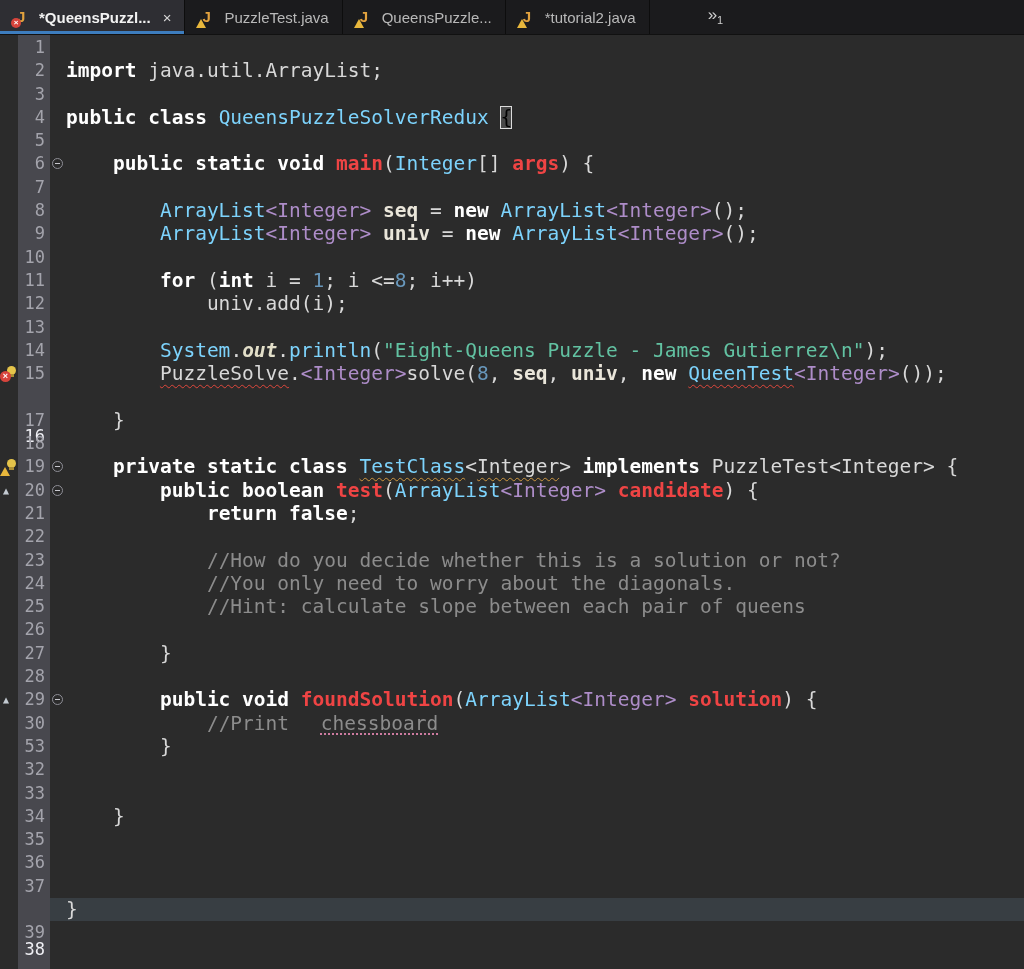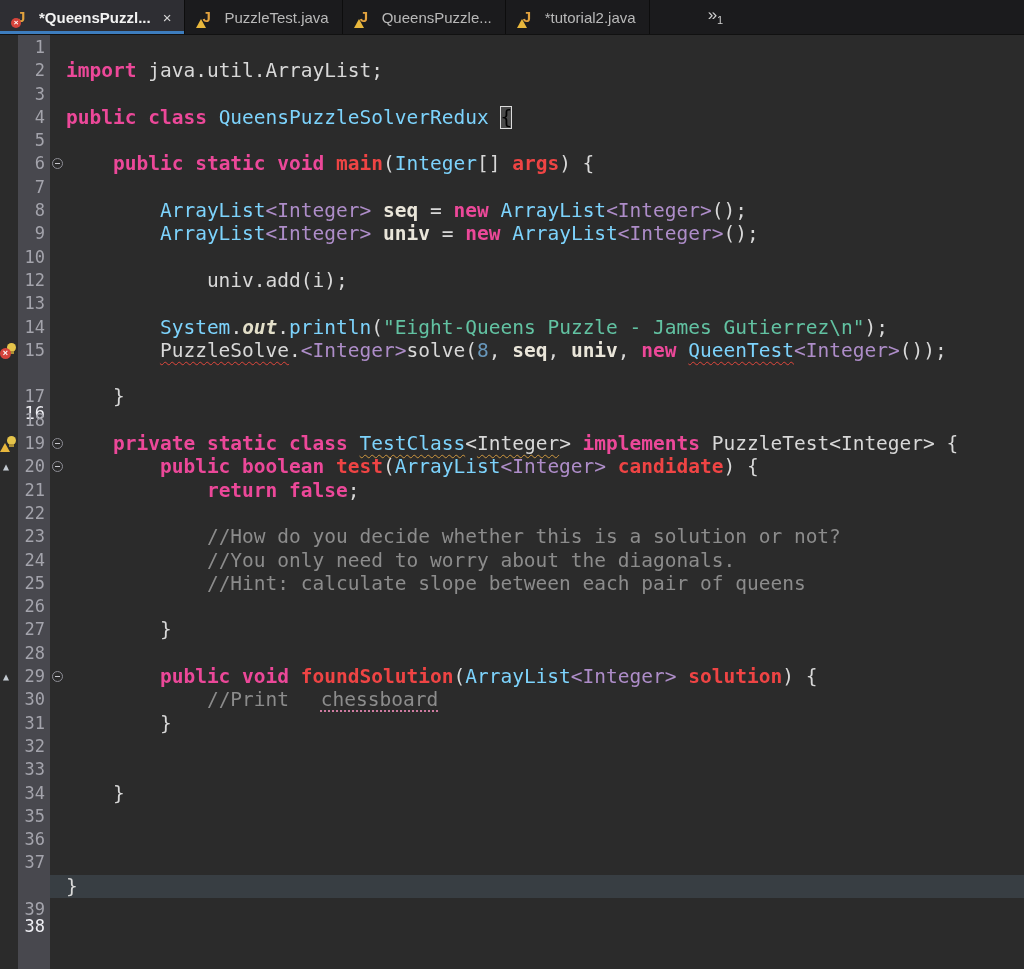--- a/index.html
+++ b/index.html
@@ -40,21 +40,21 @@
   .bulb{position:absolute;right:2px;top:4px;width:9px;height:9px;border-radius:50%;background:#E5C44A;}
   .bulb::after{content:"";position:absolute;left:2px;top:8px;width:5px;height:3px;background:#AD8F34;}
   .errb{position:absolute;left:0;bottom:3px;width:11px;height:11px;border-radius:50%;
         background:#D6443C;color:#fff;font:bold 9px/11px "Liberation Sans",sans-serif;text-align:center;}
   .warnb{position:absolute;left:0;bottom:3px;width:0;height:0;border-left:5px solid transparent;
         border-right:5px solid transparent;border-bottom:9px solid #E8B73C;}
   .impl{position:absolute;left:3px;top:1px;color:#C3CAD1;font-size:10px;line-height:21px;}
 
   
   .d{color:#D8D8D8}
-  .k{color:#ec4899;font-weight:bold}
+  .k{color:#ffffff;font-weight:bold}
   .t{color:#7dd3fc}
   .g{color:#AE8DC9}
   .s{color:#62C2A2}
   .c{color:#8C8C8C}
   .m{color:#ef4444;font-weight:bold}
   .p{color:#ef4444;font-weight:bold}
   .v{color:#EAE6DA;font-weight:bold}
   .n{color:#6897BB}
   .i{color:#E3DFC9;font-style:italic;font-weight:bold}
   .er{text-decoration-line:underline;text-decoration-style:wavy;text-decoration-color:#E0483C;
@@ -170,20 +170,26 @@
         <div class="code"><span class="d">        </span><span class="t">ArrayList</span><span class="g">&lt;Integer&gt;</span><span class="d"> </span><span class="v">univ</span><span class="d"> = </span><span class="k">new </span><span class="t">ArrayList</span><span class="g">&lt;Integer&gt;</span><span class="d">();</span></div>
       </div>
       <div class="row">
         <div class="mar"></div>
         <div class="num">10</div>
         <div class="fold"></div>
         <div class="code"></div>
       </div>
       <div class="row">
         <div class="mar"></div>
+        <div class="num">11</div>
+        <div class="fold"></div>
+        <div class="code"><span class="d">        </span><span class="k">for </span><span class="d">(</span><span class="k">int </span><span class="d">i = </span><span class="n">1</span><span class="d">; i &lt;=</span><span class="n">8</span><span class="d">; i++)</span></div>
+      </div>
+      <div class="row">
+        <div class="mar"></div>
         <div class="num">12</div>
         <div class="fold"></div>
         <div class="code"><span class="d">            univ.add(i);</span></div>
       </div>
       <div class="row">
         <div class="mar"></div>
         <div class="num">13</div>
         <div class="fold"></div>
         <div class="code"></div>
       </div>
@@ -300,21 +306,21 @@
         <div class="code"><span class="d">        </span><span class="k">public void </span><span class="m">foundSolution</span><span class="d">(</span><span class="t">ArrayList</span><span class="g">&lt;Integer&gt;</span><span class="d"> </span><span class="p">solution</span><span class="d">) {</span></div>
       </div>
       <div class="row">
         <div class="mar"></div>
         <div class="num">30</div>
         <div class="fold"></div>
         <div class="code"><span class="d">            </span><span class="c">//Print </span><span class="c sp">chessboard</span></div>
       </div>
       <div class="row">
         <div class="mar"></div>
-        <div class="num">31</div>
+        <div class="num">53</div>
         <div class="fold"></div>
         <div class="code"><span class="d">        }</span></div>
       </div>
       <div class="row">
         <div class="mar"></div>
         <div class="num">32</div>
         <div class="fold"></div>
         <div class="code"></div>
       </div>
       <div class="row">

